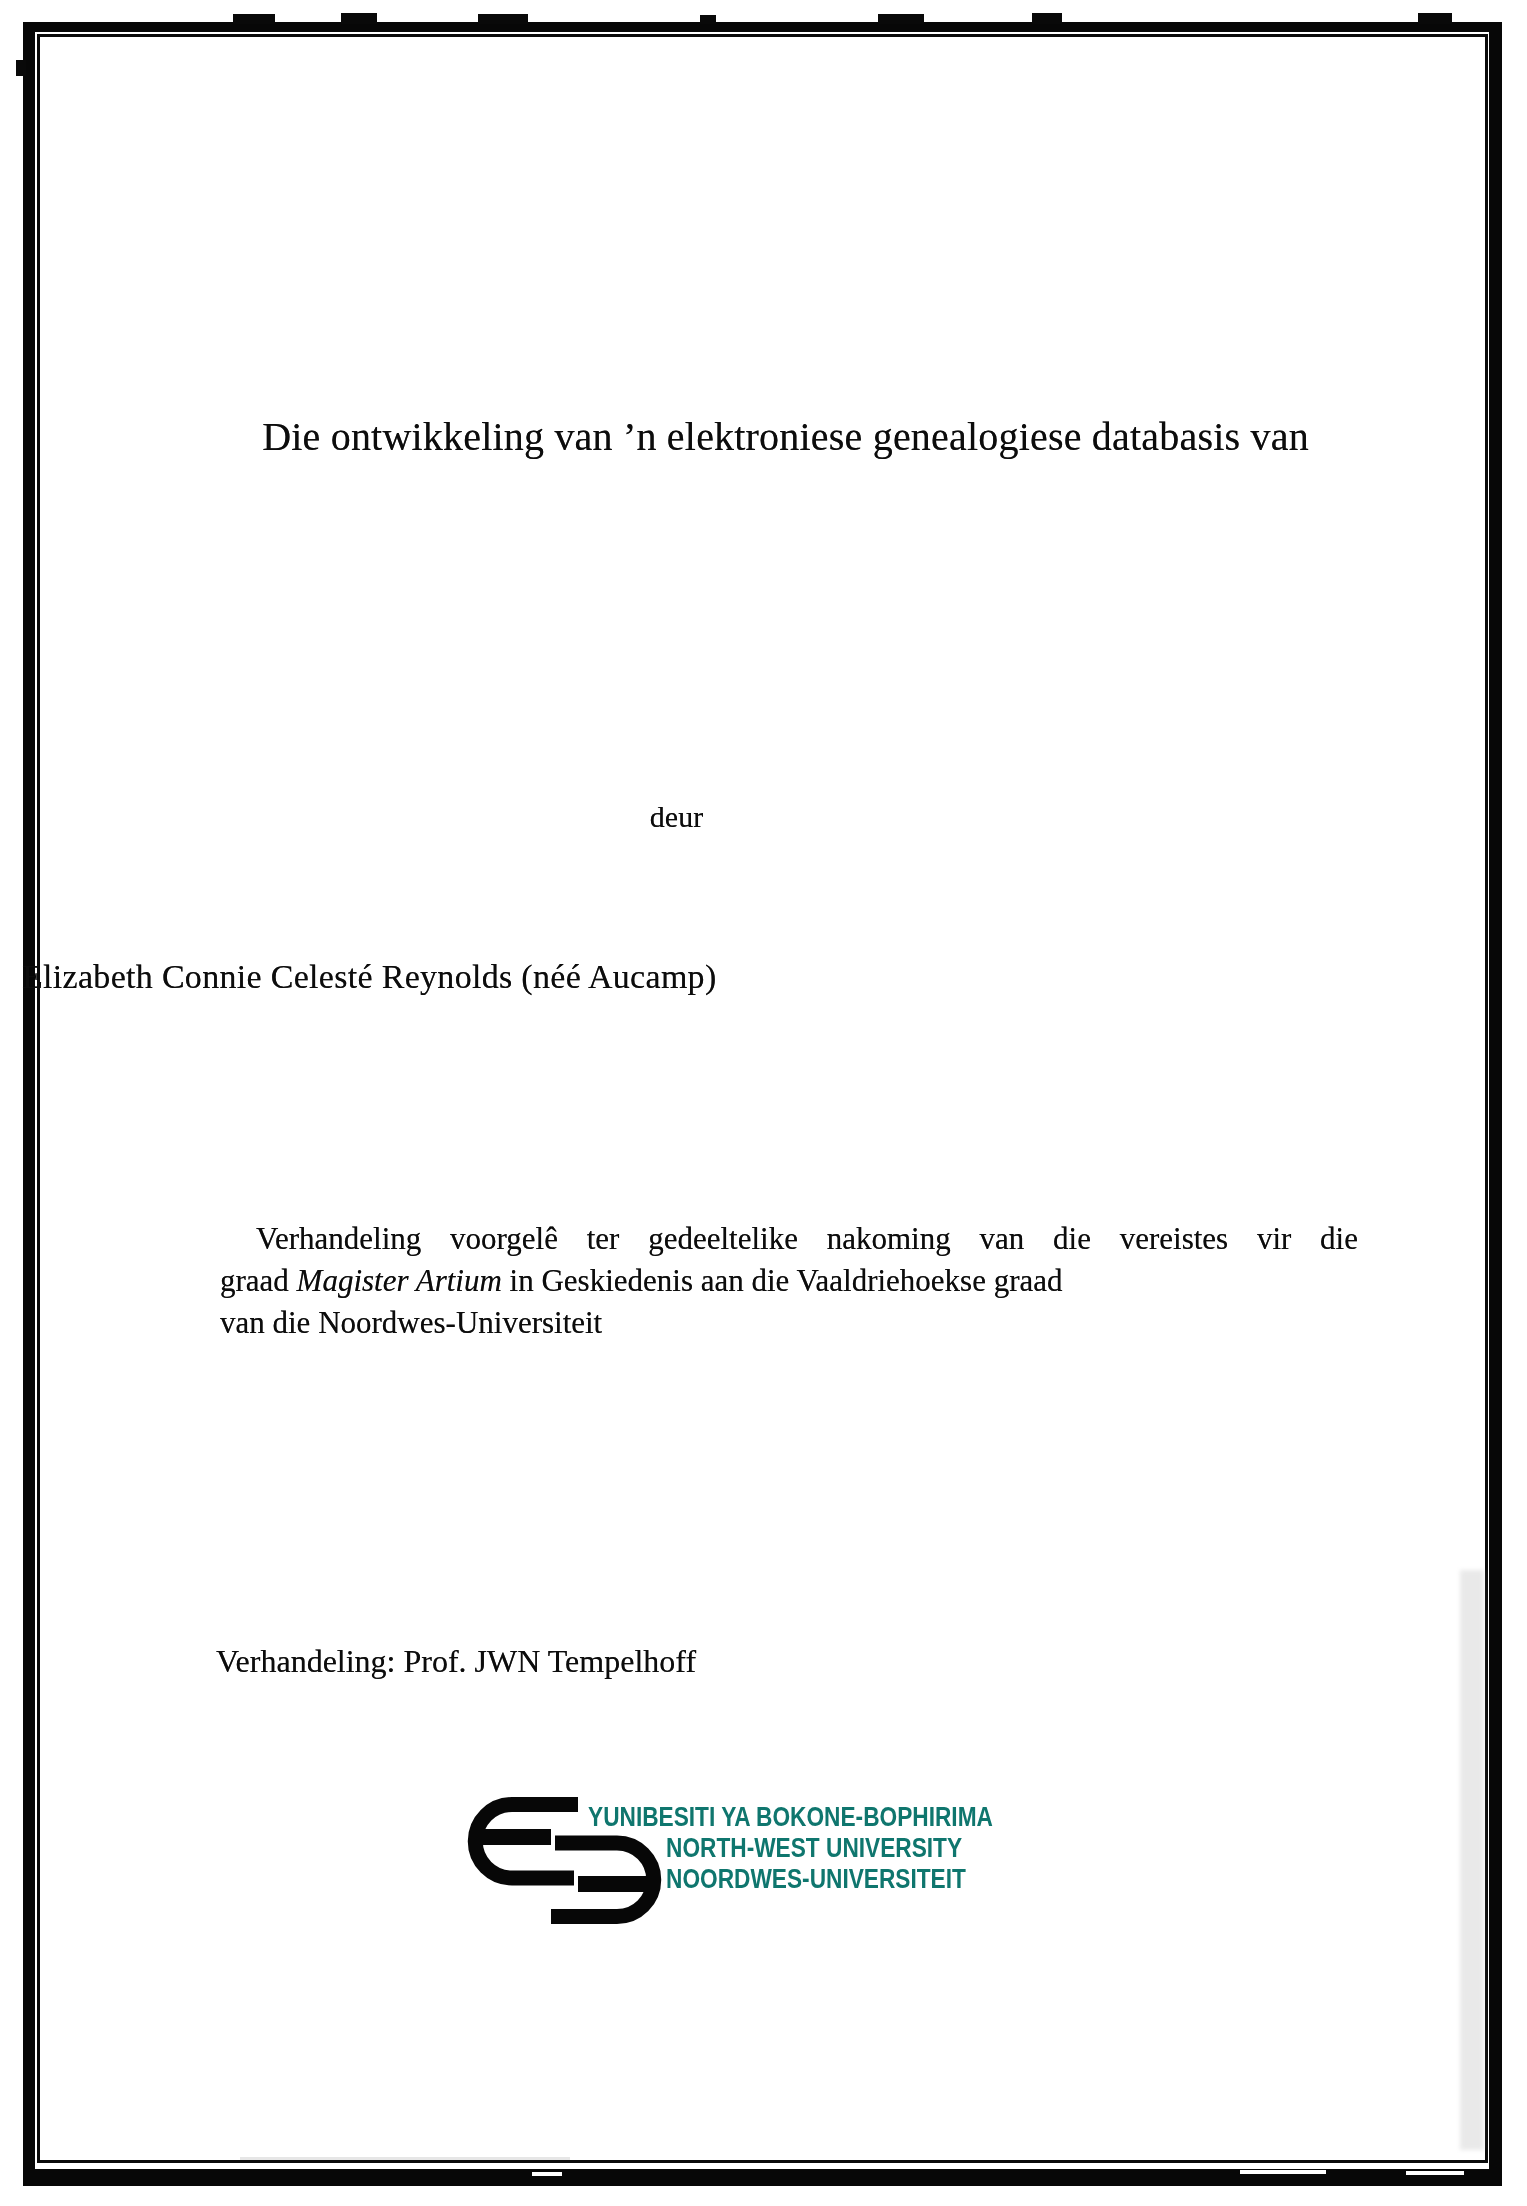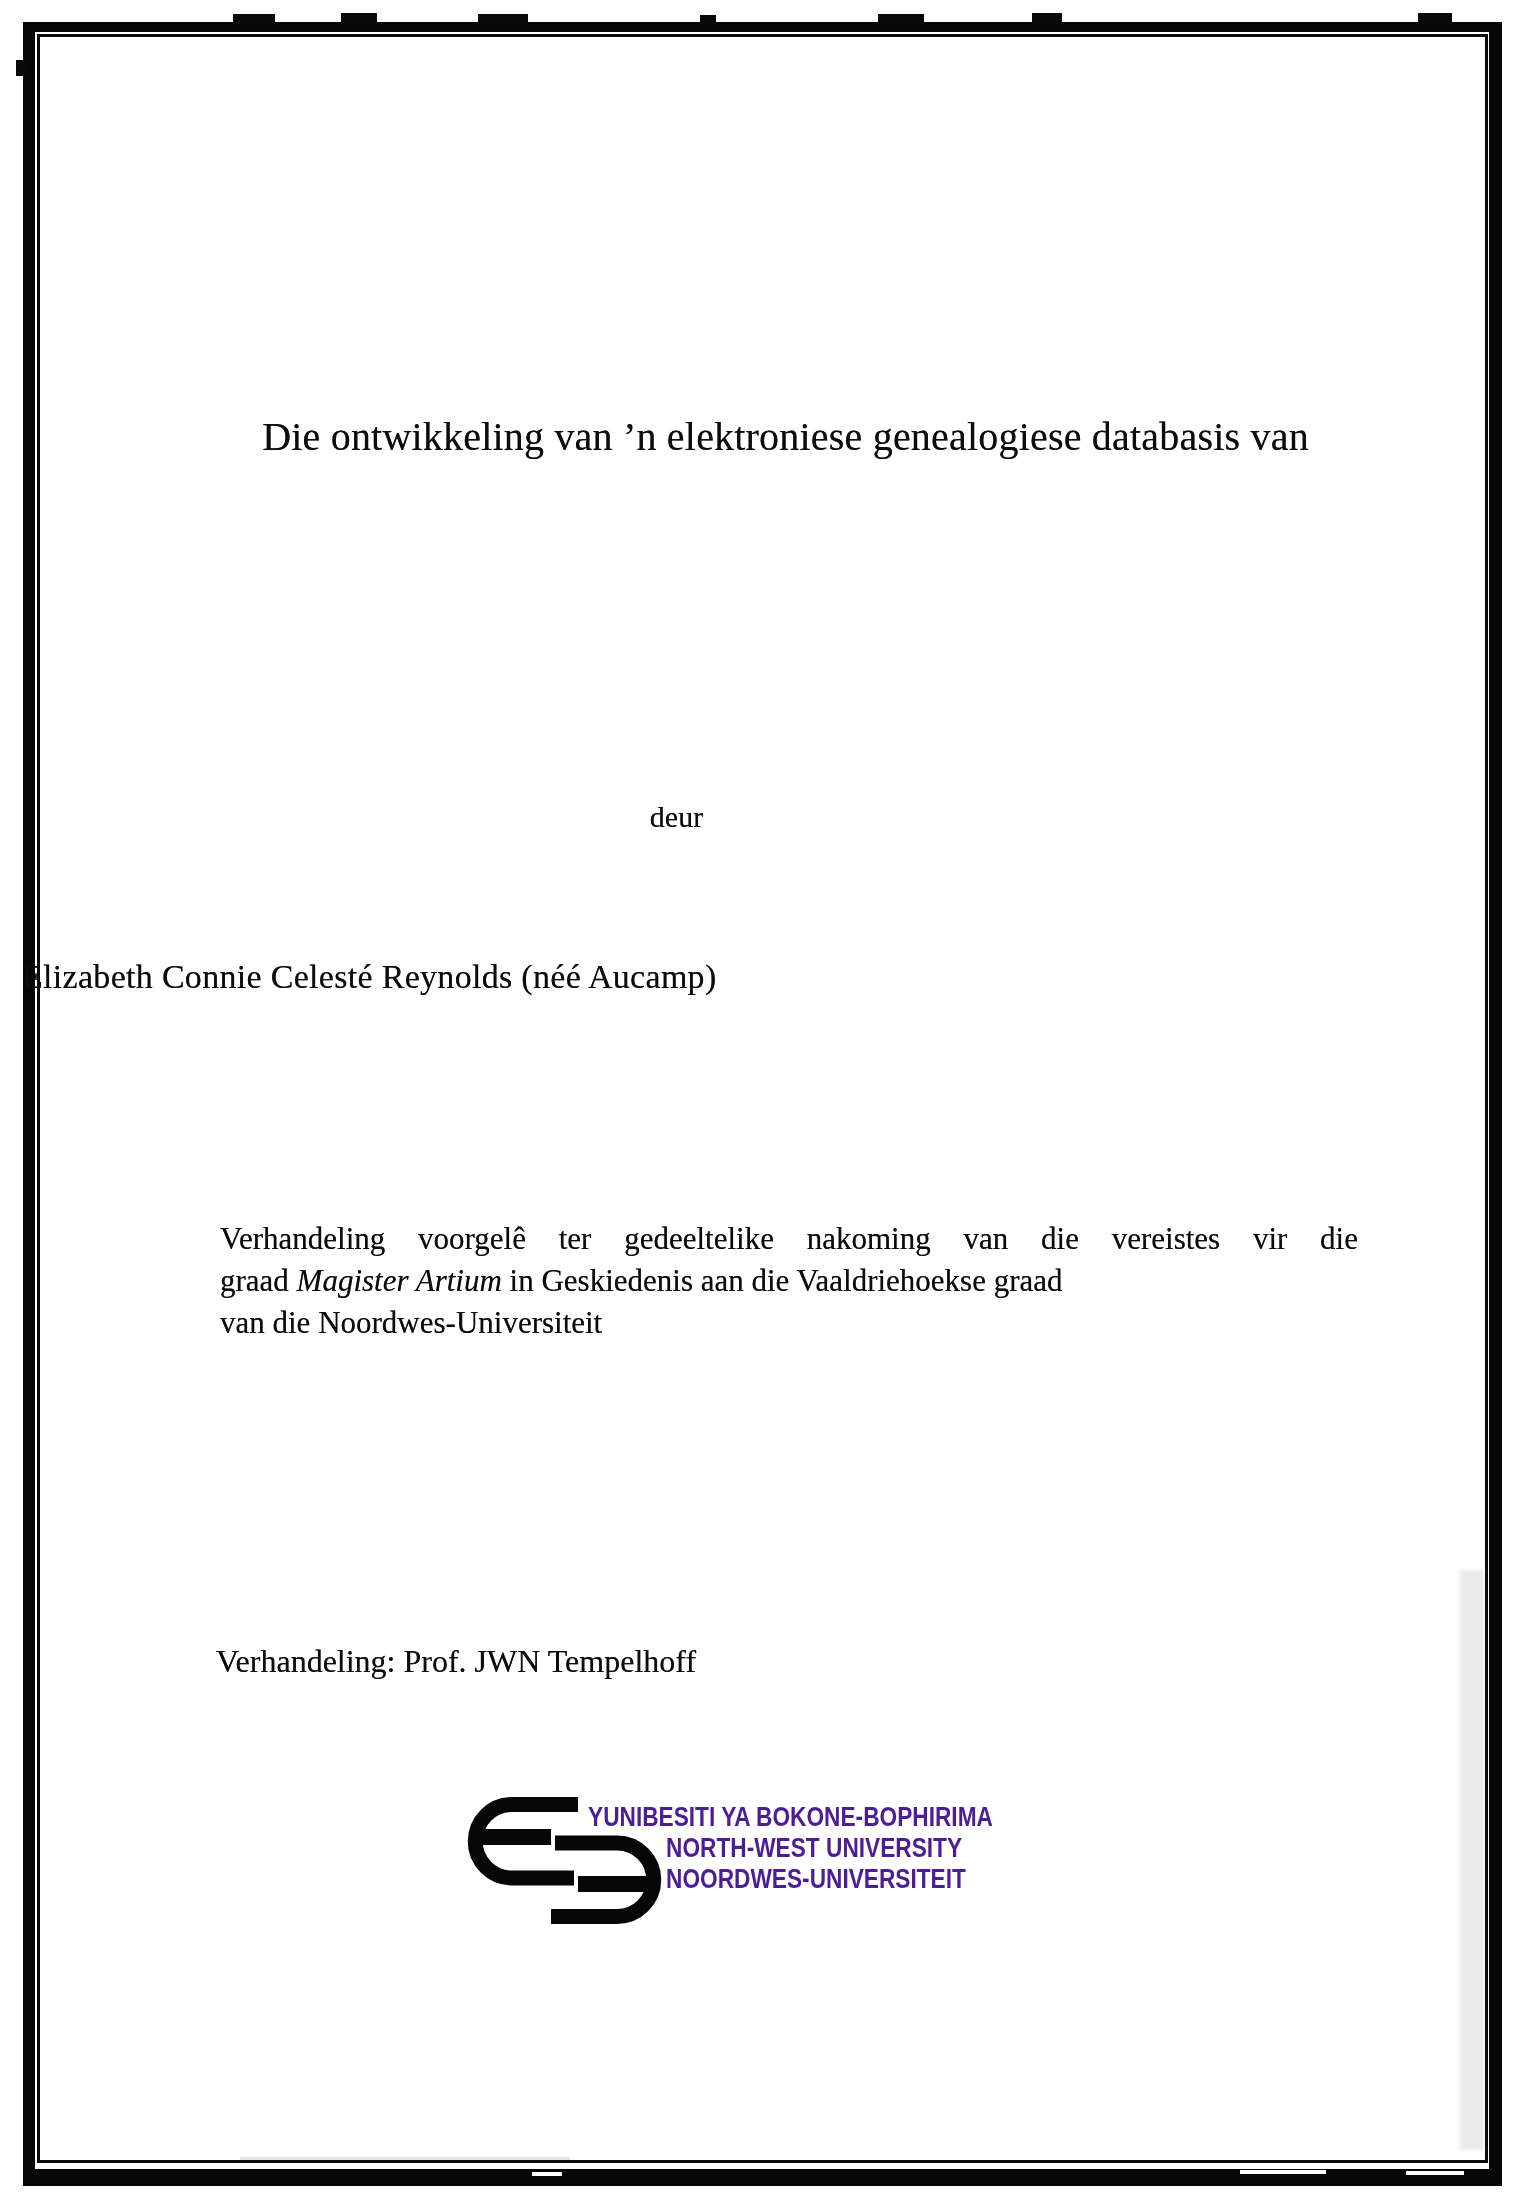--- a/index.html
+++ b/index.html
@@ -57,35 +57,36 @@
     position: absolute; left: 0; top: 958px; width: 1527px;
     text-align: left; font-size: 34px; letter-spacing: 0.3px;
   }
   .statement {
     position: absolute; left: 198px; top: 1218px; width: 1138px;
     font-size: 31px; line-height: 42px;
   }
   .statement .justified {
     text-align: justify;
     text-align-last: justify;
+    margin-left: 36px;
   }
   .statement .italic { font-style: italic; }
   .supervisor-block {
     position: absolute; left: 194px; top: 1638px;
     font-size: 32px; line-height: 46px;
   }
   .date-glyph { font-weight: bold; letter-spacing: -1px; }
 
   .logo { position: absolute; left: 467px; top: 1797px; }
   .logo-mark { position: absolute; left: 0; top: 0; width: 195px; height: 127px; }
   .logo-text {
     position: absolute; left: 121px; top: 5px;
     font-family: "Liberation Sans", sans-serif;
     font-weight: 700; font-size: 27px; line-height: 31px;
-    white-space: nowrap; color: #4c1d95;
+    white-space: nowrap; color: #0f766e;
   }
   .logo-text .lt {
     transform: scaleX(0.84); transform-origin: left center;
   }
   .logo-text .lt.indent { margin-left: 78px; }
 </style>
 </head>
 <body>
 
 <div class="page">

